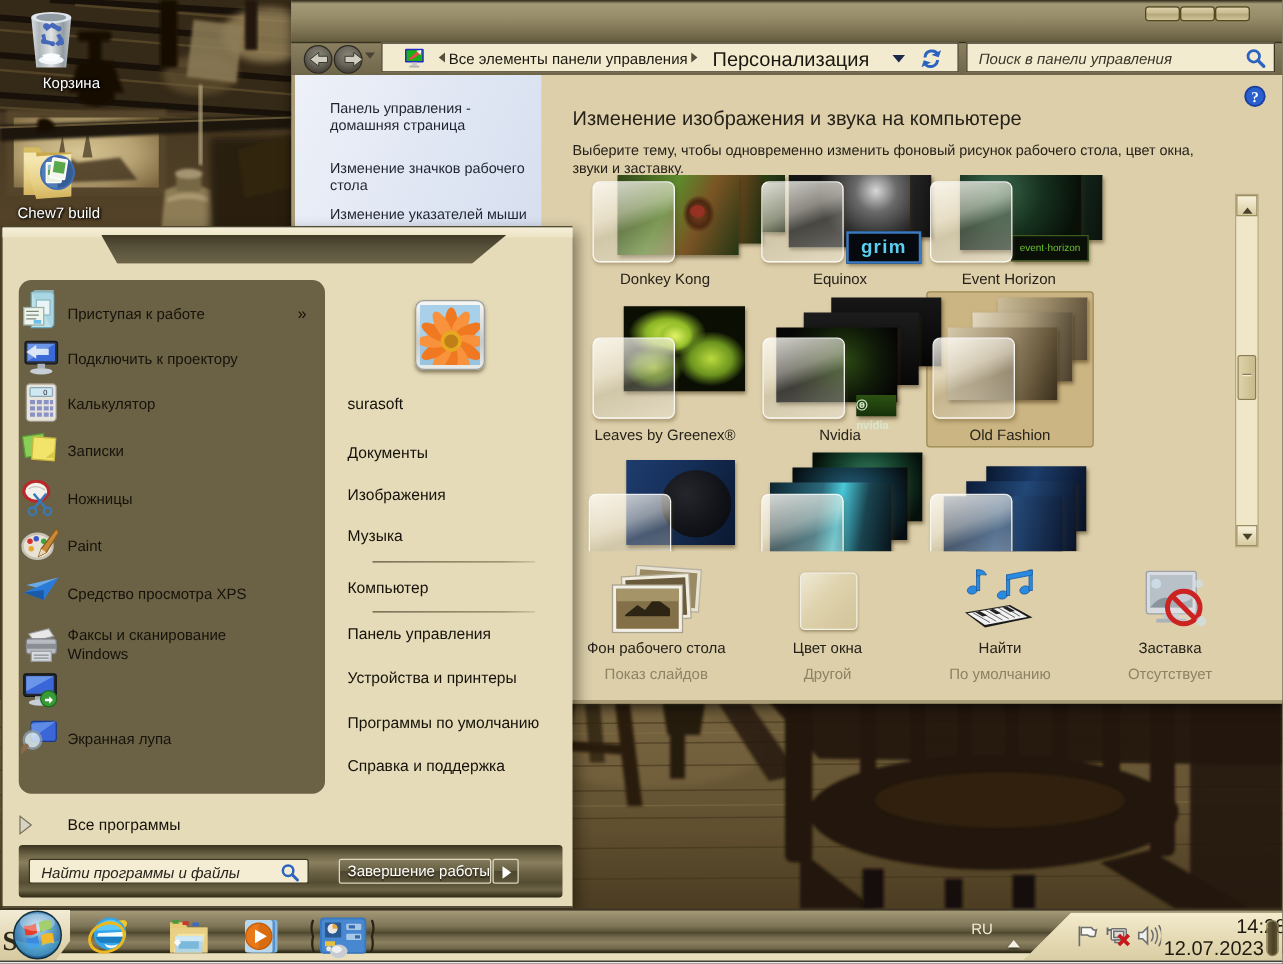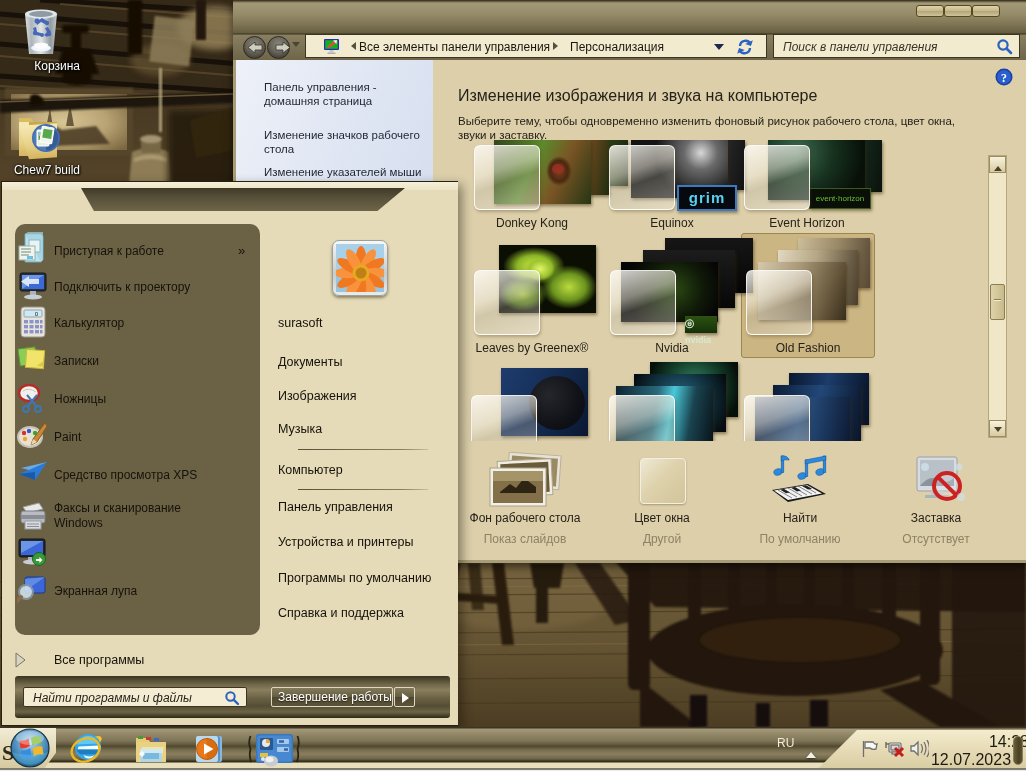--- a/index.html
+++ b/index.html
@@ -243,21 +243,21 @@
           <rect x="1" y="1" width="15" height="11" rx="1" fill="#2828c8"></rect>
           <rect x="2.2" y="2.2" width="12.6" height="8.6" fill="#18b018"></rect>
           <path d="M4 9 L11 3 L13 5 L6 10 Z" fill="#e84848"></path>
           <path d="M10 2.5 L14 2 L13.5 6 Z" fill="#f0f0f0"></path>
           <rect x="6.5" y="12" width="4" height="2.5" fill="#c8c8c8"></rect>
           <rect x="4.5" y="14.5" width="8" height="1.5" fill="#b0b0b0"></rect>
         </svg>
         <div class="abs" style="left:41px;top:7px;width:0;height:0;border:4px solid transparent;border-right:5px solid #55503e"></div>
         <div class="abs" style="left:53px;top:5px;font-size:12px;color:#1a170e">Все элементы панели управления</div>
         <div class="abs" style="left:247px;top:7px;width:0;height:0;border:4px solid transparent;border-left:5px solid #55503e"></div>
-        <div class="abs" style="left:264px;top:5px;font-size:12px;color:#1a170e">Персонализация</div>
+        <div class="abs" style="left:264px;top:5px;font-size:16px;color:#1a170e">Персонализация</div>
         <div class="abs" style="left:408px;top:9px;width:0;height:0;border-left:5px solid transparent;border-right:5px solid transparent;border-top:6px solid #1a2a4a"></div>
         <svg class="abs" style="left:430px;top:3px" width="18" height="18" viewBox="0 0 18 18">
           <path d="M4 8 A5.5 5.5 0 0 1 14.5 6" fill="none" stroke="#2a63c0" stroke-width="2.4"></path>
           <path d="M15.5 1.5 L15.5 7.5 L9.5 7.5 Z" fill="#2a63c0" transform="rotate(18 14 6)"></path>
           <path d="M14 10 A5.5 5.5 0 0 1 3.5 12" fill="none" stroke="#2a63c0" stroke-width="2.4"></path>
           <path d="M2.5 16.5 L2.5 10.5 L8.5 10.5 Z" fill="#2a63c0" transform="rotate(18 4 12)"></path>
         </svg>
       </div>
       <div id="searchfield">
         <div class="abs" style="left:9px;top:5px;font-size:12px;font-style:italic;color:#3a3528">Поиск в панели управления</div>

